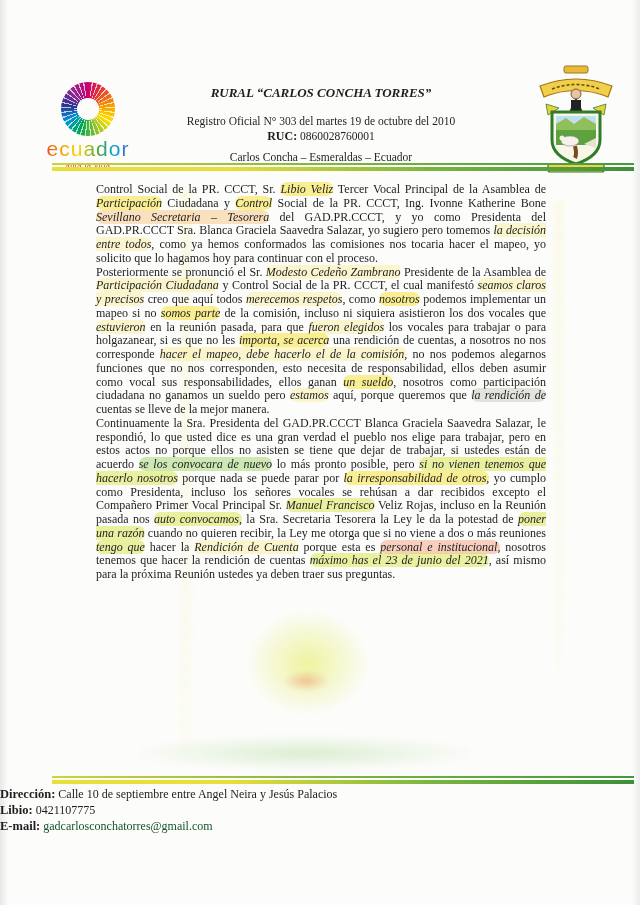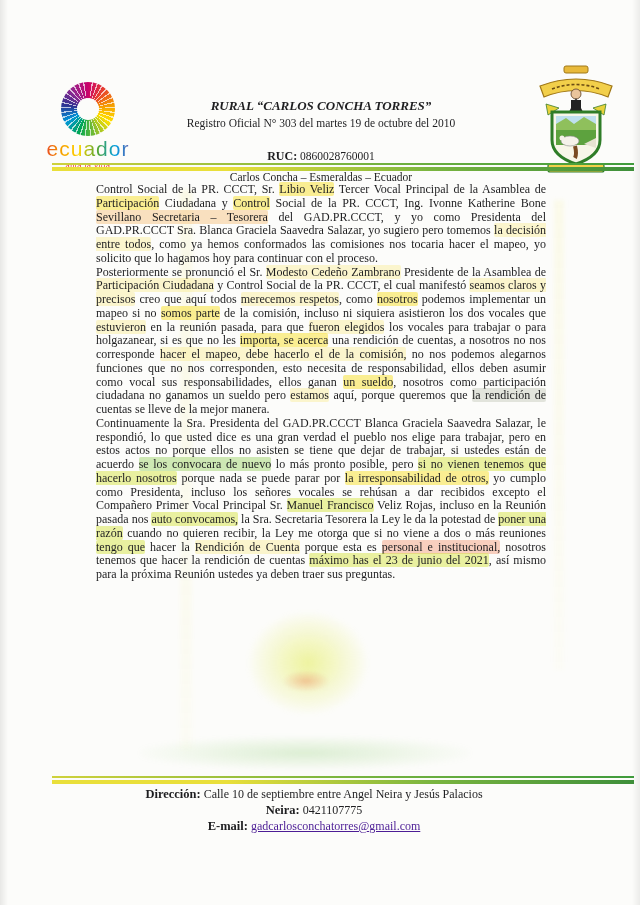--- a/index.html
+++ b/index.html
@@ -23,44 +23,44 @@
   .ec-word{
     font-family:"Liberation Sans",sans-serif;font-weight:normal;font-size:21px;letter-spacing:1px;
     margin-top:1px;color:#c9006b;
     background:linear-gradient(to right,#e6332a,#f59c00,#ffd500,#56a531,#009fe3,#7d4e9e);
     -webkit-background-clip:text;background-clip:text;-webkit-text-fill-color:transparent;
   }
   .ec-sub{font-family:"Liberation Sans",sans-serif;font-size:7.5px;font-weight:normal;color:#e6332a;letter-spacing:.6px;}
 
   .head-text{position:absolute;left:132px;top:84px;width:378px;text-align:center;}
   .ht-1{font-weight:bold;font-size:13px;letter-spacing:.2px;}
-  .ht-2{font-weight:bold;font-style:italic;font-size:13px;margin-top:14px;}
-  .ht-3{font-size:11.5px;margin-top:3px;}
-  .ht-4,.ht-5{font-size:11.5px;margin-top:20px;}
+  .ht-2{font-weight:bold;font-style:italic;font-size:13px;margin-top:1px;}
+  .ht-3{font-size:11.5px;margin-top:14px;}
+  .ht-4,.ht-5{font-size:11.5px;margin-top:2px;}
   .ht-6{font-size:11.5px;margin-top:7px;}
   .ht-4 b,.ht-5 b{font-size:12px;}
 
   .crest{position:absolute;right:20px;top:64px;width:88px;height:112px;}
 
   .sep{position:absolute;left:52px;right:6px;}
   .sep .s1{height:2px;background:linear-gradient(to right,#cfd23c,#7ab53f,#3f9b3c);}
   .sep .s2{height:2px;background:transparent;}
   .sep .s3{height:4px;background:linear-gradient(to right,#e9df3a,#e9df3a 30%,#7ab53f 65%,#3e8f3a);}
   .sep-top{top:163px;}
   .sep-bottom{top:776px;}
 
   
   .content{
     position:absolute;left:96px;top:183px;width:450px;
     font-size:12px;line-height:13.75px;text-align:justify;
   }
   .content p{margin:0;}
   .content p.justify-last{text-align-last:justify;}
 
-  .hl{border-radius:2px;}
+  .hl{border-radius:7px;font-style:italic;}
   .hl-yellow{background:rgba(248,225,60,.55);}
   .hl-paleyellow{background:rgba(248,232,120,.35);}
   .hl-lime{background:rgba(214,228,70,.5);}
   .hl-green{background:rgba(160,212,110,.5);}
   .hl-orange{background:rgba(246,190,120,.45);}
   .hl-gray{background:rgba(196,200,184,.45);}
   .hl-redorange{background:rgba(242,140,100,.4);}
 
   
   .blob{position:absolute;pointer-events:none;}
@@ -69,23 +69,23 @@
   .blob-red{left:282px;top:670px;width:48px;height:22px;
     background:radial-gradient(ellipse at center,rgba(235,110,70,.35) 0%,rgba(235,110,70,0) 70%);filter:blur(1px);}
   .blob-green{left:140px;top:736px;width:330px;height:34px;
     background:radial-gradient(ellipse at center,rgba(140,205,110,.28) 0%,rgba(140,205,110,0) 75%);filter:blur(2px);}
   .streak-a{left:180px;top:190px;width:12px;height:560px;
     background:linear-gradient(rgba(246,240,150,.20),rgba(246,240,150,.05));filter:blur(2px);}
   .streak-b{left:554px;top:200px;width:10px;height:470px;
     background:linear-gradient(rgba(246,240,150,.16),rgba(246,240,150,.04));filter:blur(2px);}
 
   
-  .footer{position:absolute;left:0;right:12px;top:786px;text-align:center;font-size:12px;line-height:16px;}
+  .footer{position:absolute;left:0;right:12px;top:786px;font-size:12px;line-height:16px;}
   .footer b{font-size:12.5px;}
-  .footer a{color:#4c1d95;text-decoration:underline;cursor:pointer;}
+  .footer a{color:#14532d;cursor:pointer;}
 </style>
 </head>
 <body>
 
 <div class="page">
 
   <div class="logo-ecuador">
     <div class="spiral"></div>
     <div class="ec-word">ecuador</div>
     <div class="ec-sub">ama la vida</div>
@@ -144,21 +144,21 @@
       <div class="s2"></div>
       <div class="s3"></div>
   </div>
 
   <footer class="footer">
     <div>
       <b>Dirección:</b>
       <span>Calle 10 de septiembre entre Angel Neira y Jesús Palacios</span>
     </div>
     <div>
-      <b>Neira:</b>
+      <b>Libio:</b>
       <span>0421107775</span>
     </div>
     <div>
       <b>E-mail:</b>
       <a>gadcarlosconchatorres@gmail.com</a>
     </div>
   </footer>
 
 </div>
 

